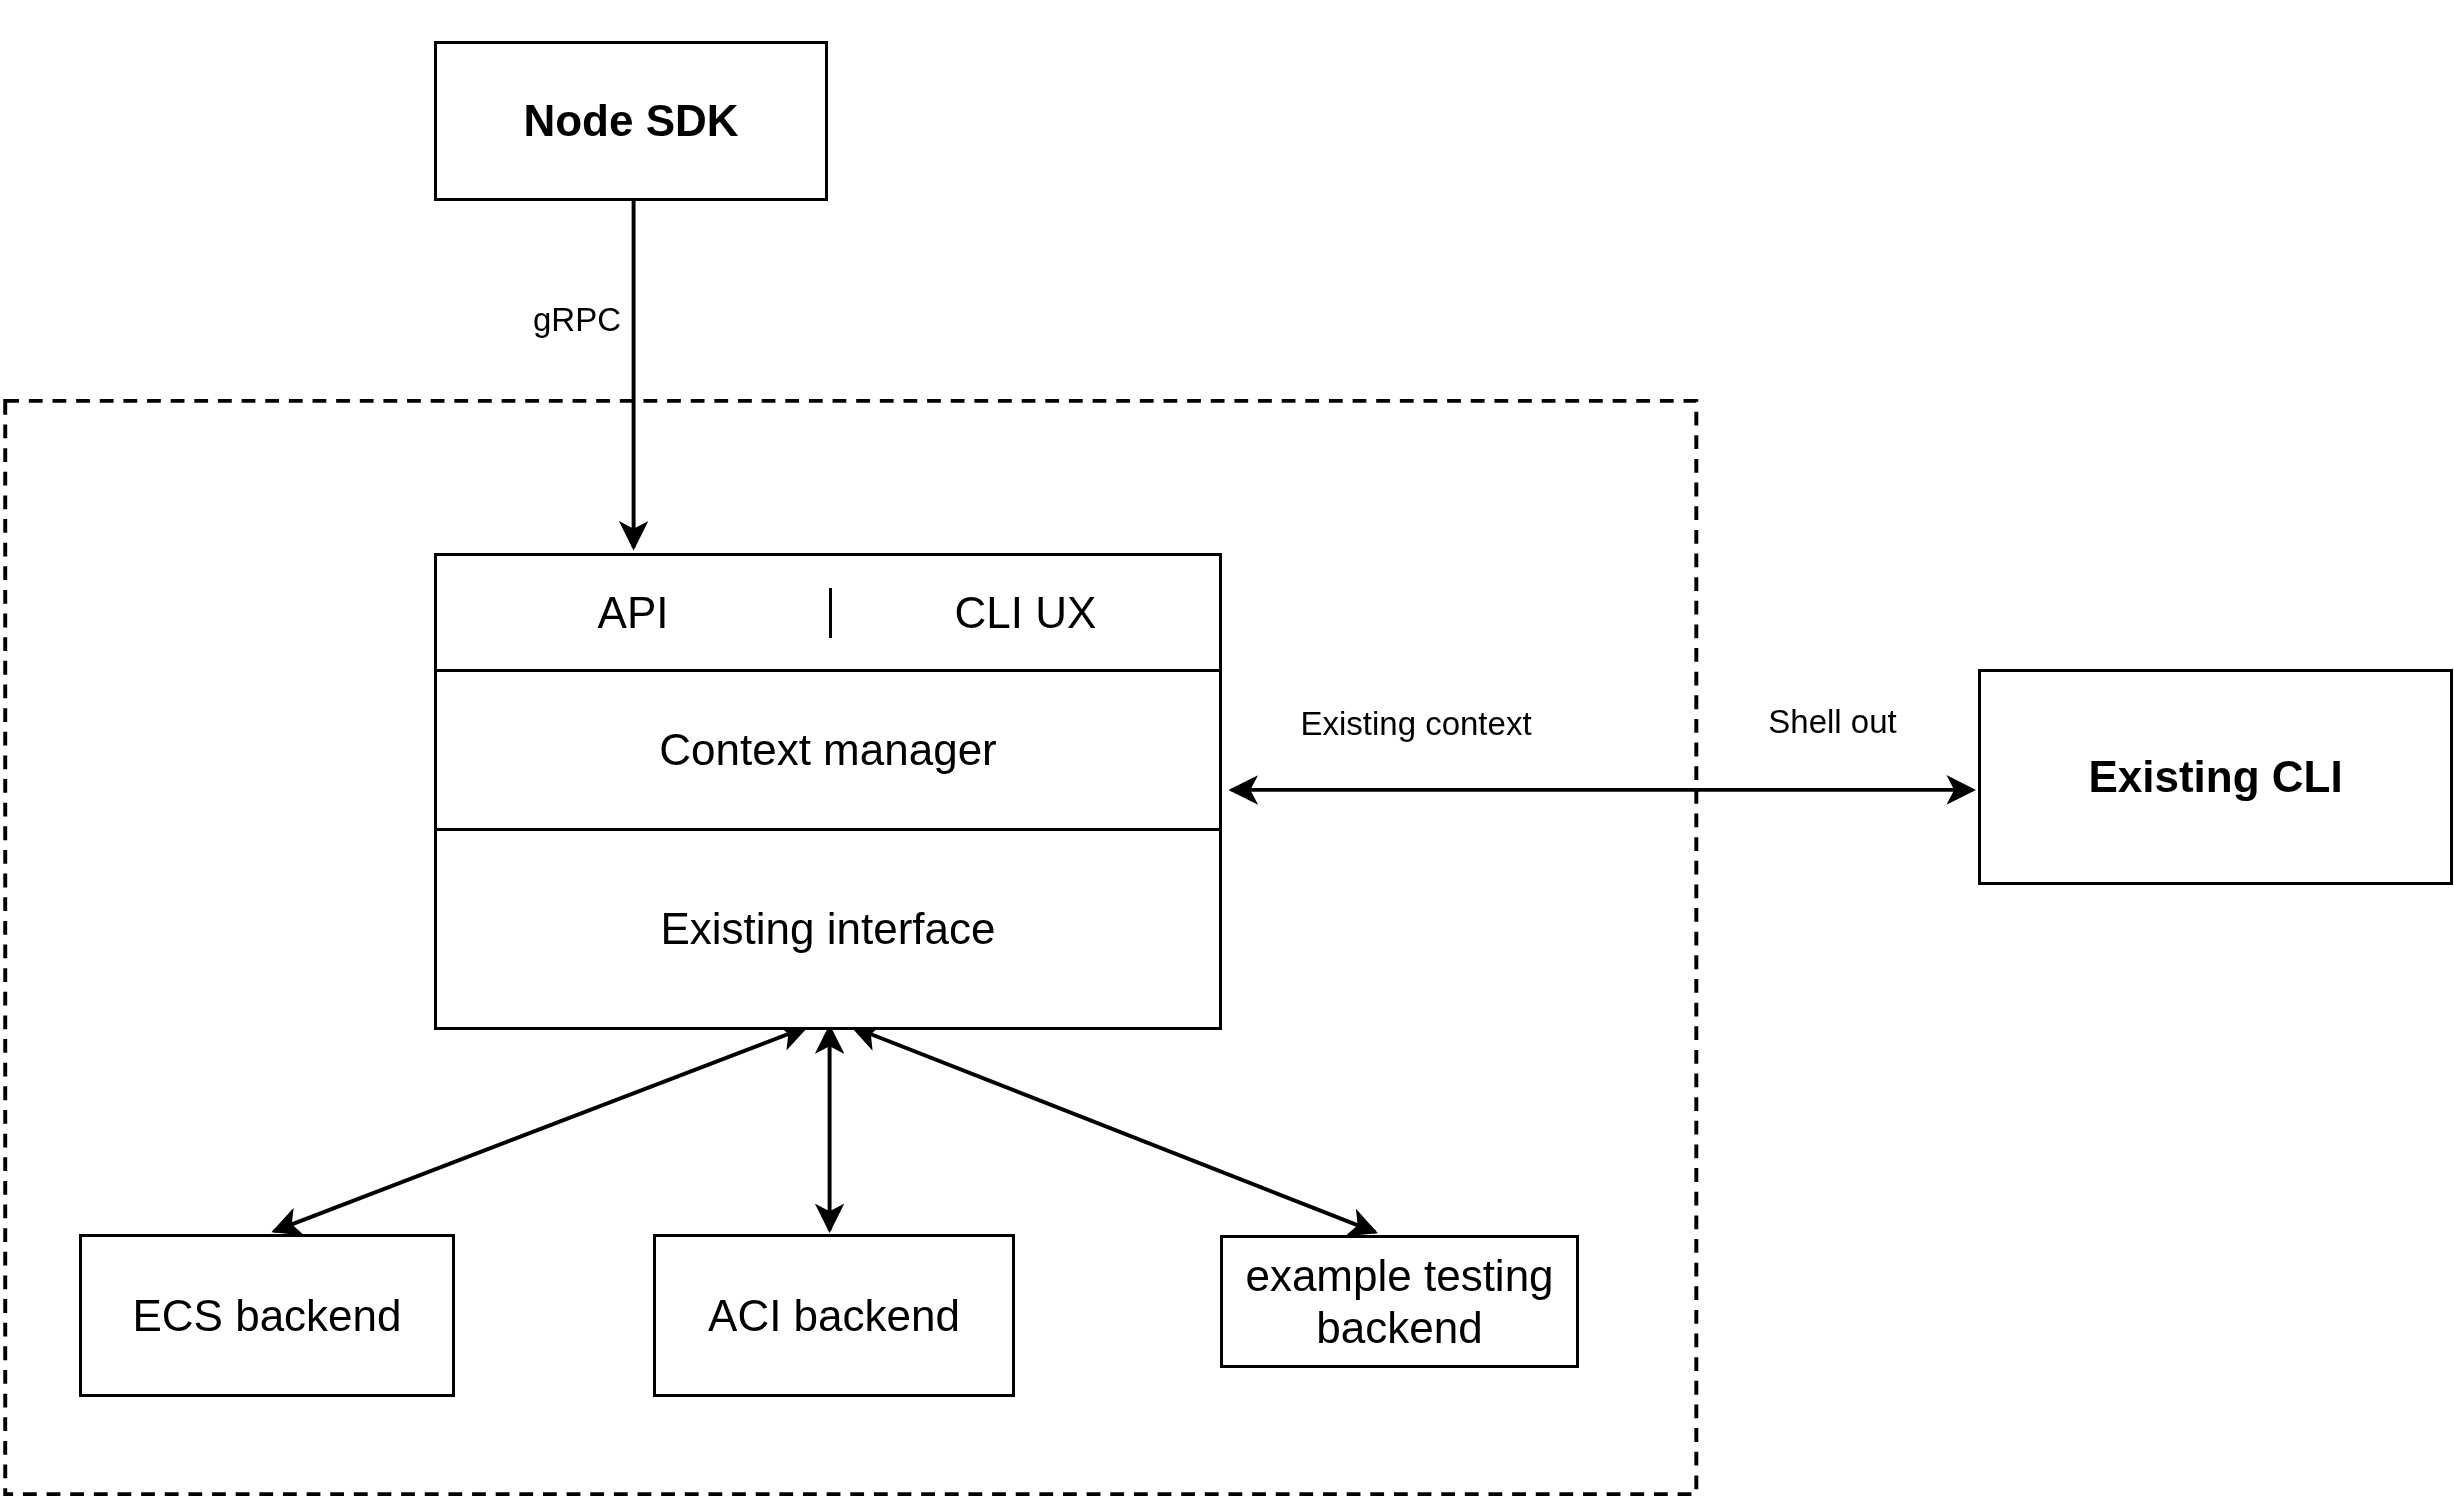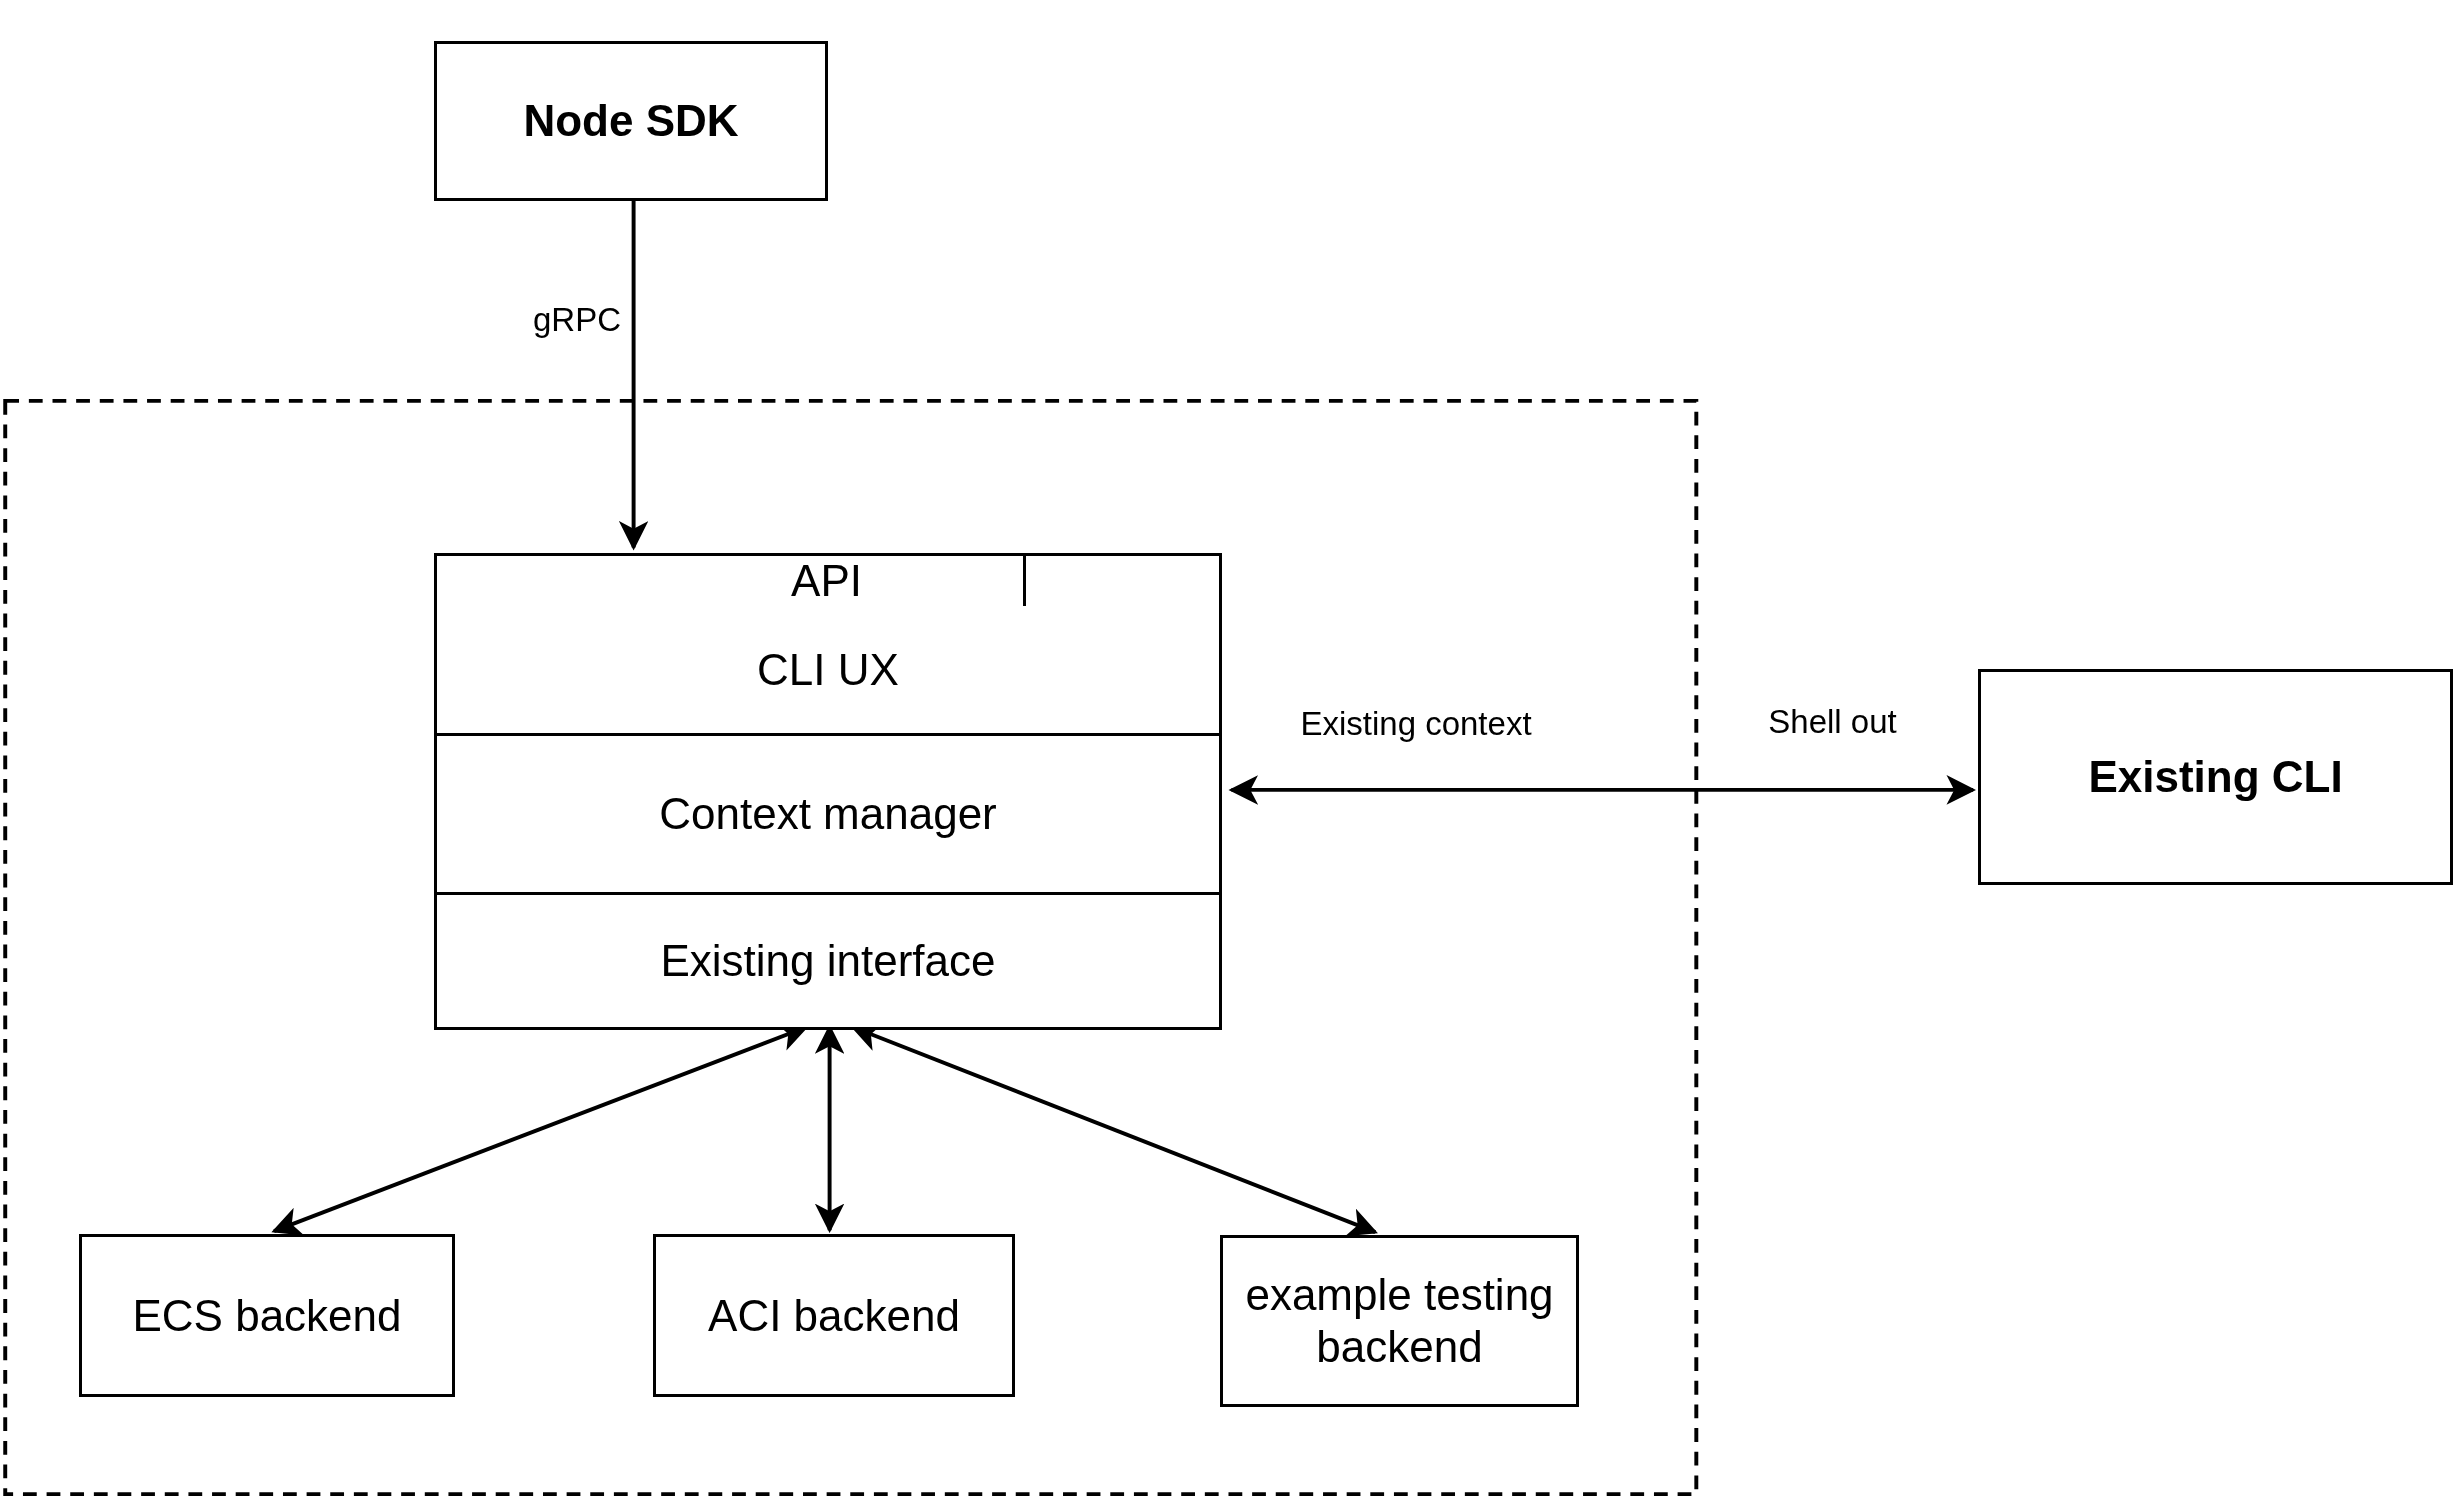--- a/index.html
+++ b/index.html
@@ -20,29 +20,29 @@
     display:flex;align-items:center;justify-content:center;
     text-align:center;
     font-size:44px;line-height:1.18;
   }
   .bold{font-weight:bold;}
   
   .node-sdk{left:434px;top:1px;width:394px;height:160px;margin-top:40px;}
   .existing-cli{left:1978px;top:669px;width:475px;height:216px;}
   .ecs{left:79px;top:1234px;width:376px;height:163px;}
   .aci{left:653px;top:1234px;width:362px;height:163px;}
-  .etb{left:1220px;top:1235px;width:359px;height:172px;padding:0 2px;}
+  .etb{left:1220px;top:1235px;width:359px;height:133px;padding:0 2px;}
   
   .stack{
     position:absolute;left:434px;top:553px;width:788px;height:477px;
     box-sizing:border-box;border:3.9px solid #000;background:#fff;
     display:flex;flex-direction:column;
   }
   .stack .row{box-sizing:border-box;display:flex;align-items:center;justify-content:center;font-size:44px;}
-  .row-top{height:180px;border-bottom:3.9px solid #000;padding:0;display:flex;align-items:stretch;flex-direction:column;}
+  .row-top{height:116px;border-bottom:3.9px solid #000;padding:0;display:flex;align-items:stretch;}
   .cell{box-sizing:border-box;display:flex;align-items:center;justify-content:center;font-size:44px;}
   .cell-api{width:395px;border-right:3.9px solid #000;}
   .cell-cliux{flex:1;}
   .row-mid{height:159px;border-bottom:3.9px solid #000;}
   .row-bot{flex:1;}
   
   .flabel{position:absolute;font-size:33px;line-height:1.15;white-space:nowrap;}
   .group-label{left:9.9px;top:410px;font-size:47px;font-weight:bold;}
   .grpc-label{left:463px;top:301px;width:158px;text-align:right;}
   .existing-context-label{left:1246px;top:705px;width:340px;text-align:center;}

